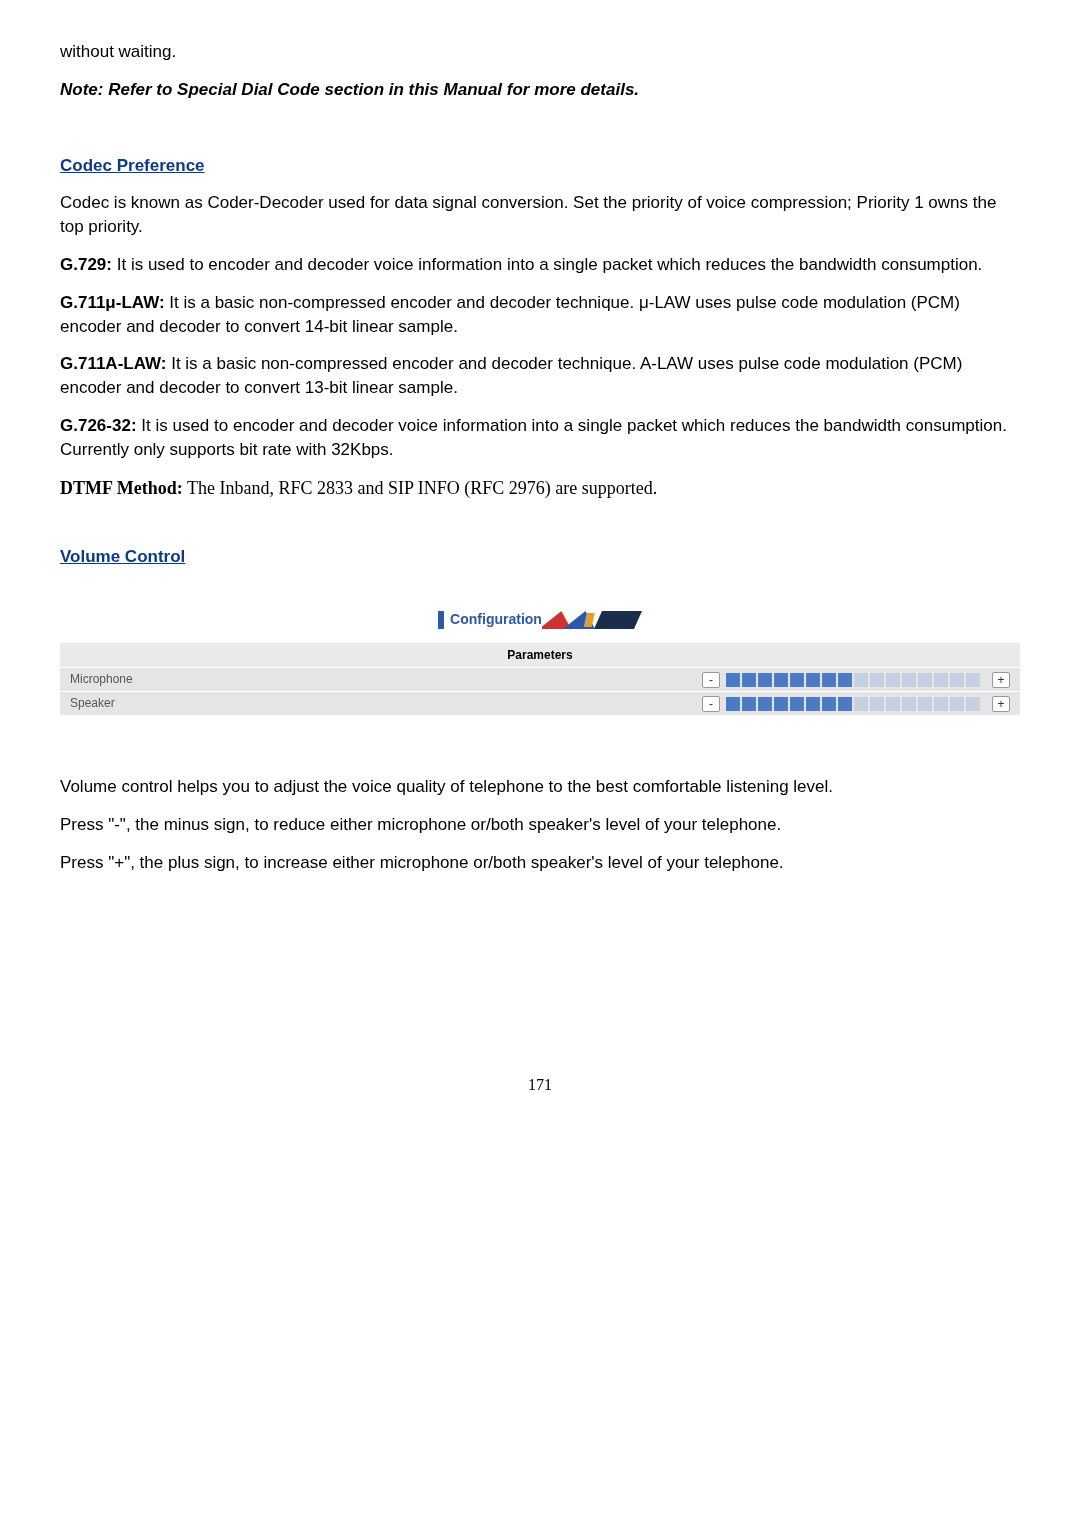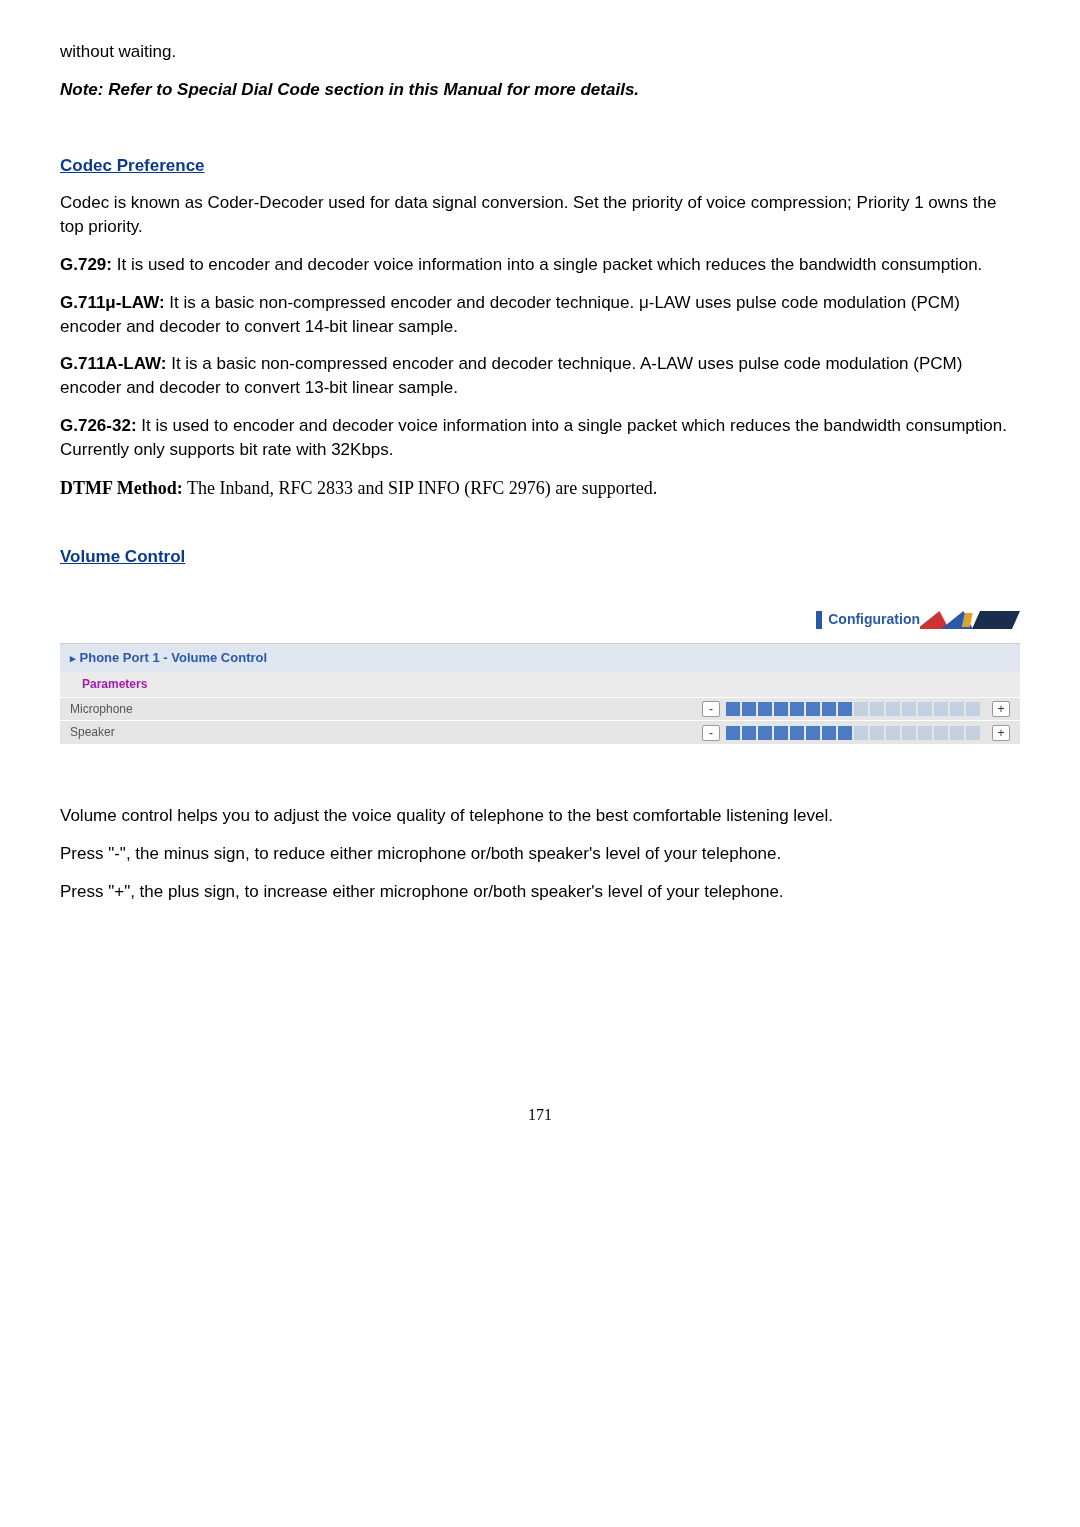--- a/index.html
+++ b/index.html
@@ -26,21 +26,21 @@
   .bold { font-weight: bold; }
   .serif { font-family: "Times New Roman", Times, serif; font-size: 18px; }
   .config-panel {
     margin-top: 18px;
     margin-bottom: 60px;
     width: 100%;
   }
   .config-header {
     display: flex;
     align-items: center;
-    justify-content: flex-end;
+    justify-content: center;
     padding: 6px 0 10px 0;
   }
   .config-title {
     display: flex;
     align-items: center;
     gap: 6px;
   }
   .blue-bar {
     width: 6px;
     height: 18px;
@@ -66,24 +66,25 @@
     border-top: 1px solid #ccc;
   }
   .subheader::before {
     content: "▸";
     color: #2b59a8;
     margin-right: 4px;
     font-size: 11px;
   }
   .row-header {
     background: #eaeaea;
-    color: #a21caf;
+    color: #000000;
     font-weight: bold;
     font-size: 12px;
     padding: 4px 22px;
+    text-align: center;
   }
   .row {
     display: flex;
     align-items: center;
     justify-content: space-between;
     background: #e5e5e5;
     padding: 3px 10px;
     font-size: 12px;
     color: #555;
     border-top: 1px solid #fff;
@@ -176,21 +177,20 @@
     <div class="config-logo">
       <svg viewBox="0 0 100 26">
         <polygon points="0,22 20,4 32,22" fill="#c33" transform="skewX(-8)"></polygon>
         <polygon points="24,22 44,4 56,22" fill="#2b59a8" transform="skewX(-8)"></polygon>
         <rect x="46" y="6" width="8" height="14" fill="#e0a030" transform="skewX(-12)"></rect>
         <polygon points="60,4 100,4 92,22 52,22" fill="#1a2d4d"></polygon>
       </svg>
     </div>
   </div>
 
-  <div class="subheader">Phone Port 1 - Volume Control</div>
   <div class="row-header">Parameters</div>
 
   <div class="row">
     <div class="row-label">Microphone</div>
     <div class="row-controls">
       <button class="btn-pm">-</button>
       <div class="vol-bar" id="mic-bar">
           <div class="seg"></div>
           <div class="seg"></div>
           <div class="seg"></div>

